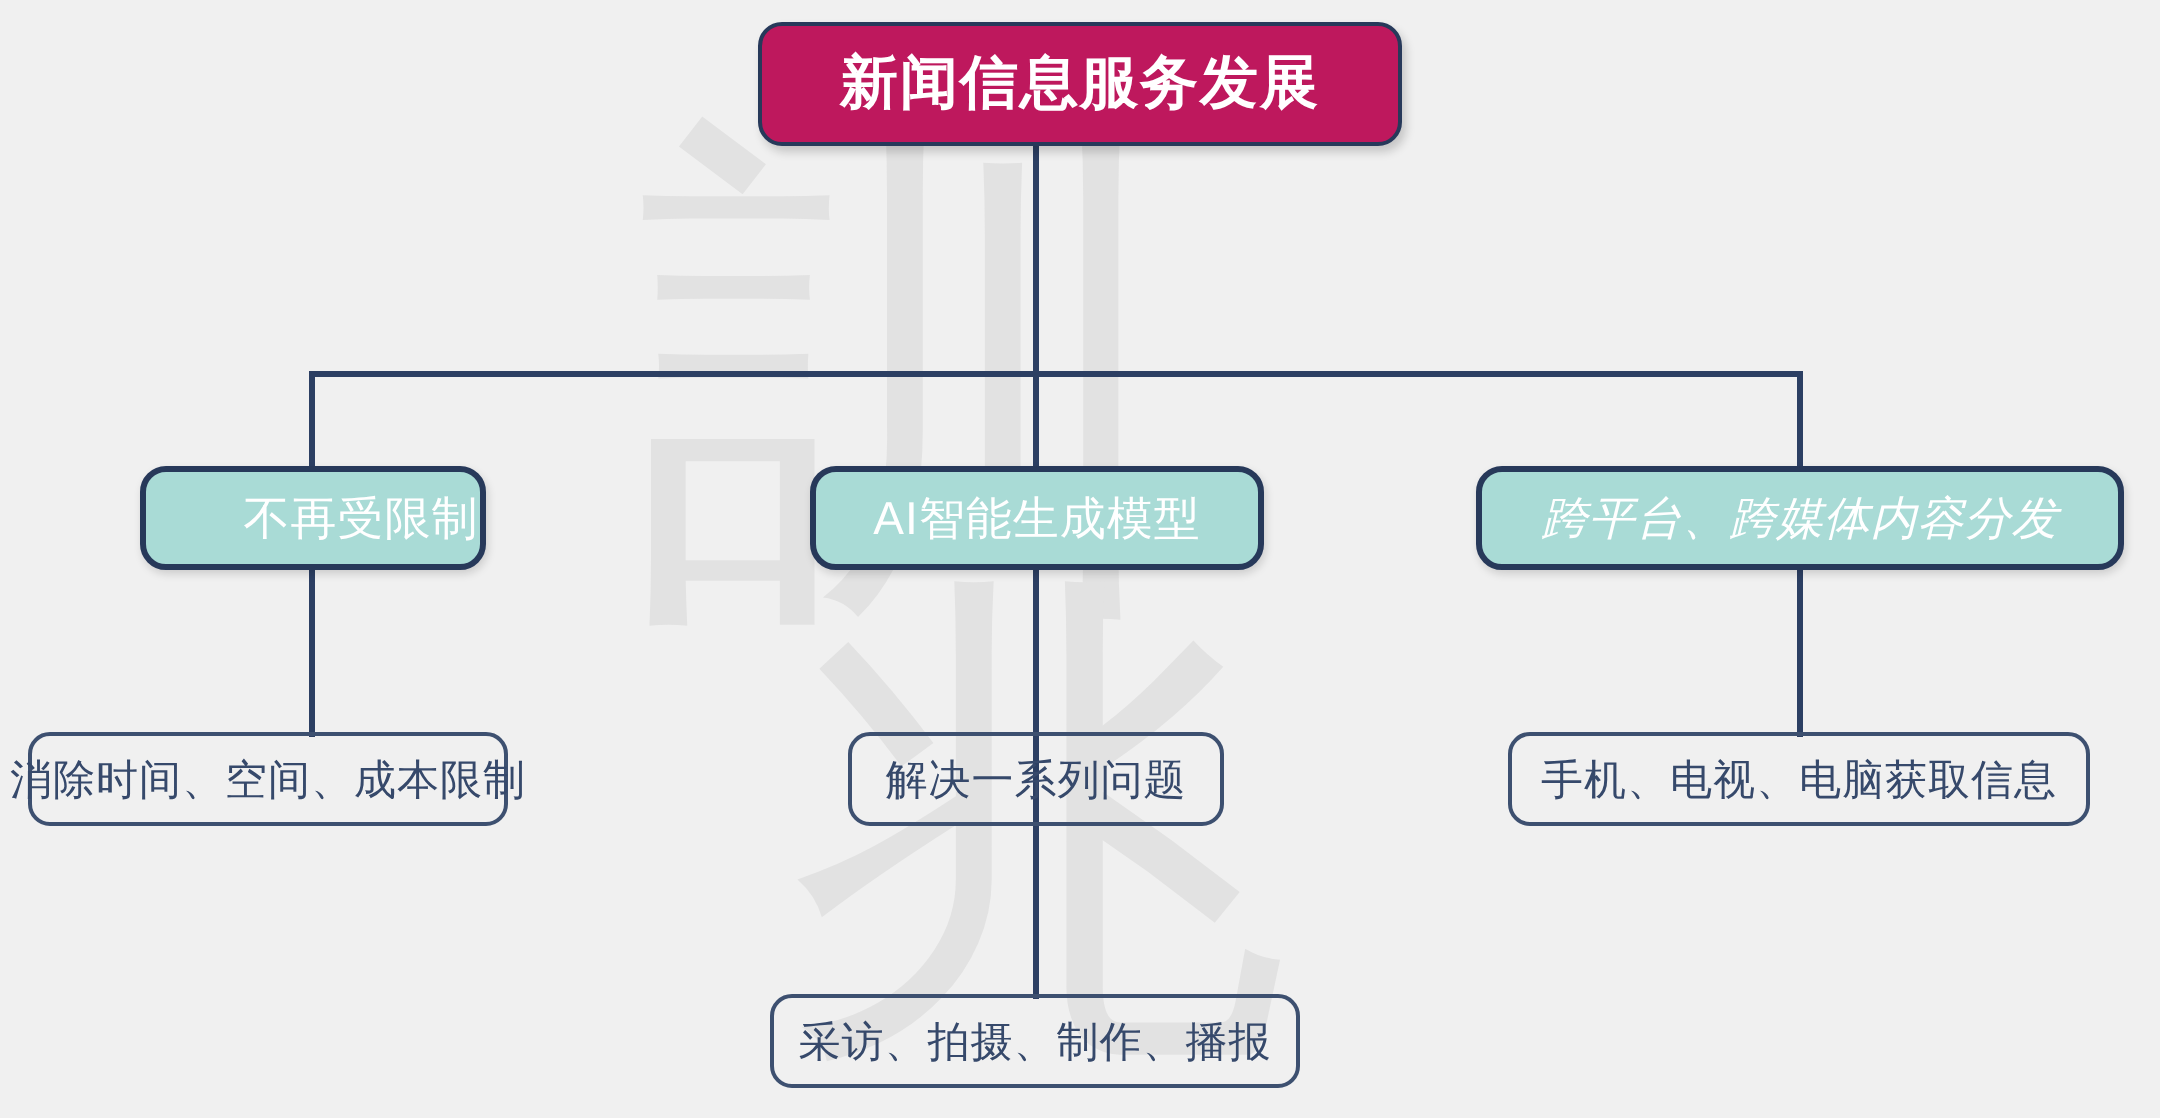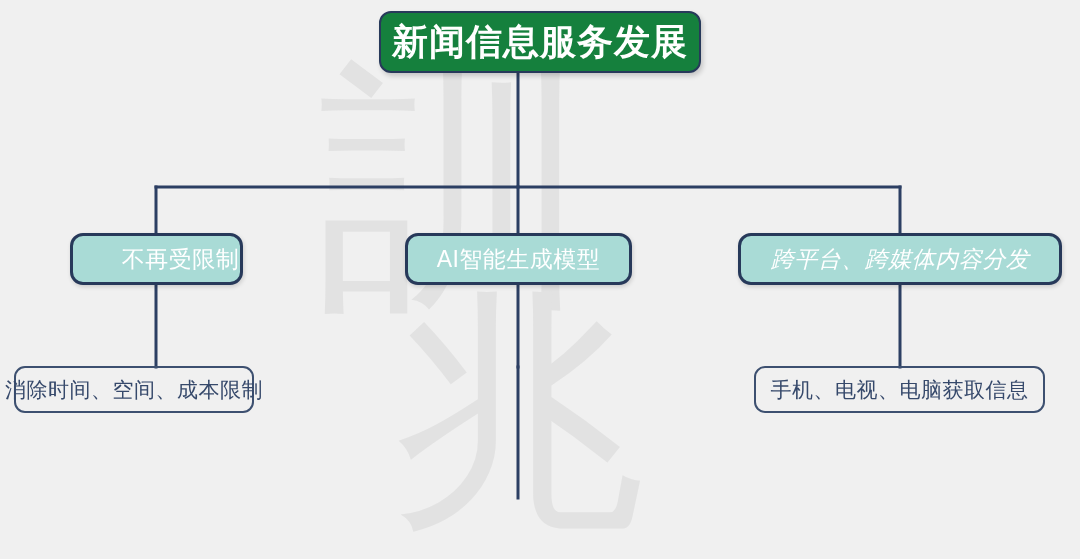--- a/index.html
+++ b/index.html
@@ -58,25 +58,25 @@
     position: absolute;
     z-index: 3;
     box-sizing: border-box;
     display: flex;
     align-items: center;
     justify-content: center;
     white-space: nowrap;
   }
 
   .node.root {
-    background: #15803d;
+    background: #be185d;
     border: 2px solid #27395a;
     border-radius: 12px;
     color: #ffffff;
-    font-size: 36px;
+    font-size: 29px;
     font-weight: bold;
     letter-spacing: 1px;
     box-shadow: 2px 3px 5px rgba(0,0,0,0.18);
   }
 
   .node.level2 {
     background: #a9dbd6;
     border: 3px solid #27395a;
     border-radius: 13px;
     color: #ffffff;
@@ -142,17 +142,19 @@
   <div class="node root" id="node-root">新闻信息服务发展</div>
 
   <div class="node level2" id="node-l2-left">不再受限制</div>
 
   <div class="node level2" id="node-l2-center">AI智能生成模型</div>
 
   <div class="node level2" id="node-l2-right">跨平台、跨媒体内容分发</div>
 
   <div class="node leaf" id="node-leaf-left">消除时间、空间、成本限制</div>
 
+  <div class="node leaf" id="node-leaf-center">解决一系列问题</div>
 
   <div class="node leaf" id="node-leaf-right">手机、电视、电脑获取信息</div>
 
+  <div class="node leaf" id="node-leaf-bottom">采访、拍摄、制作、播报</div>
 
 </div>
 
 </body></html>

